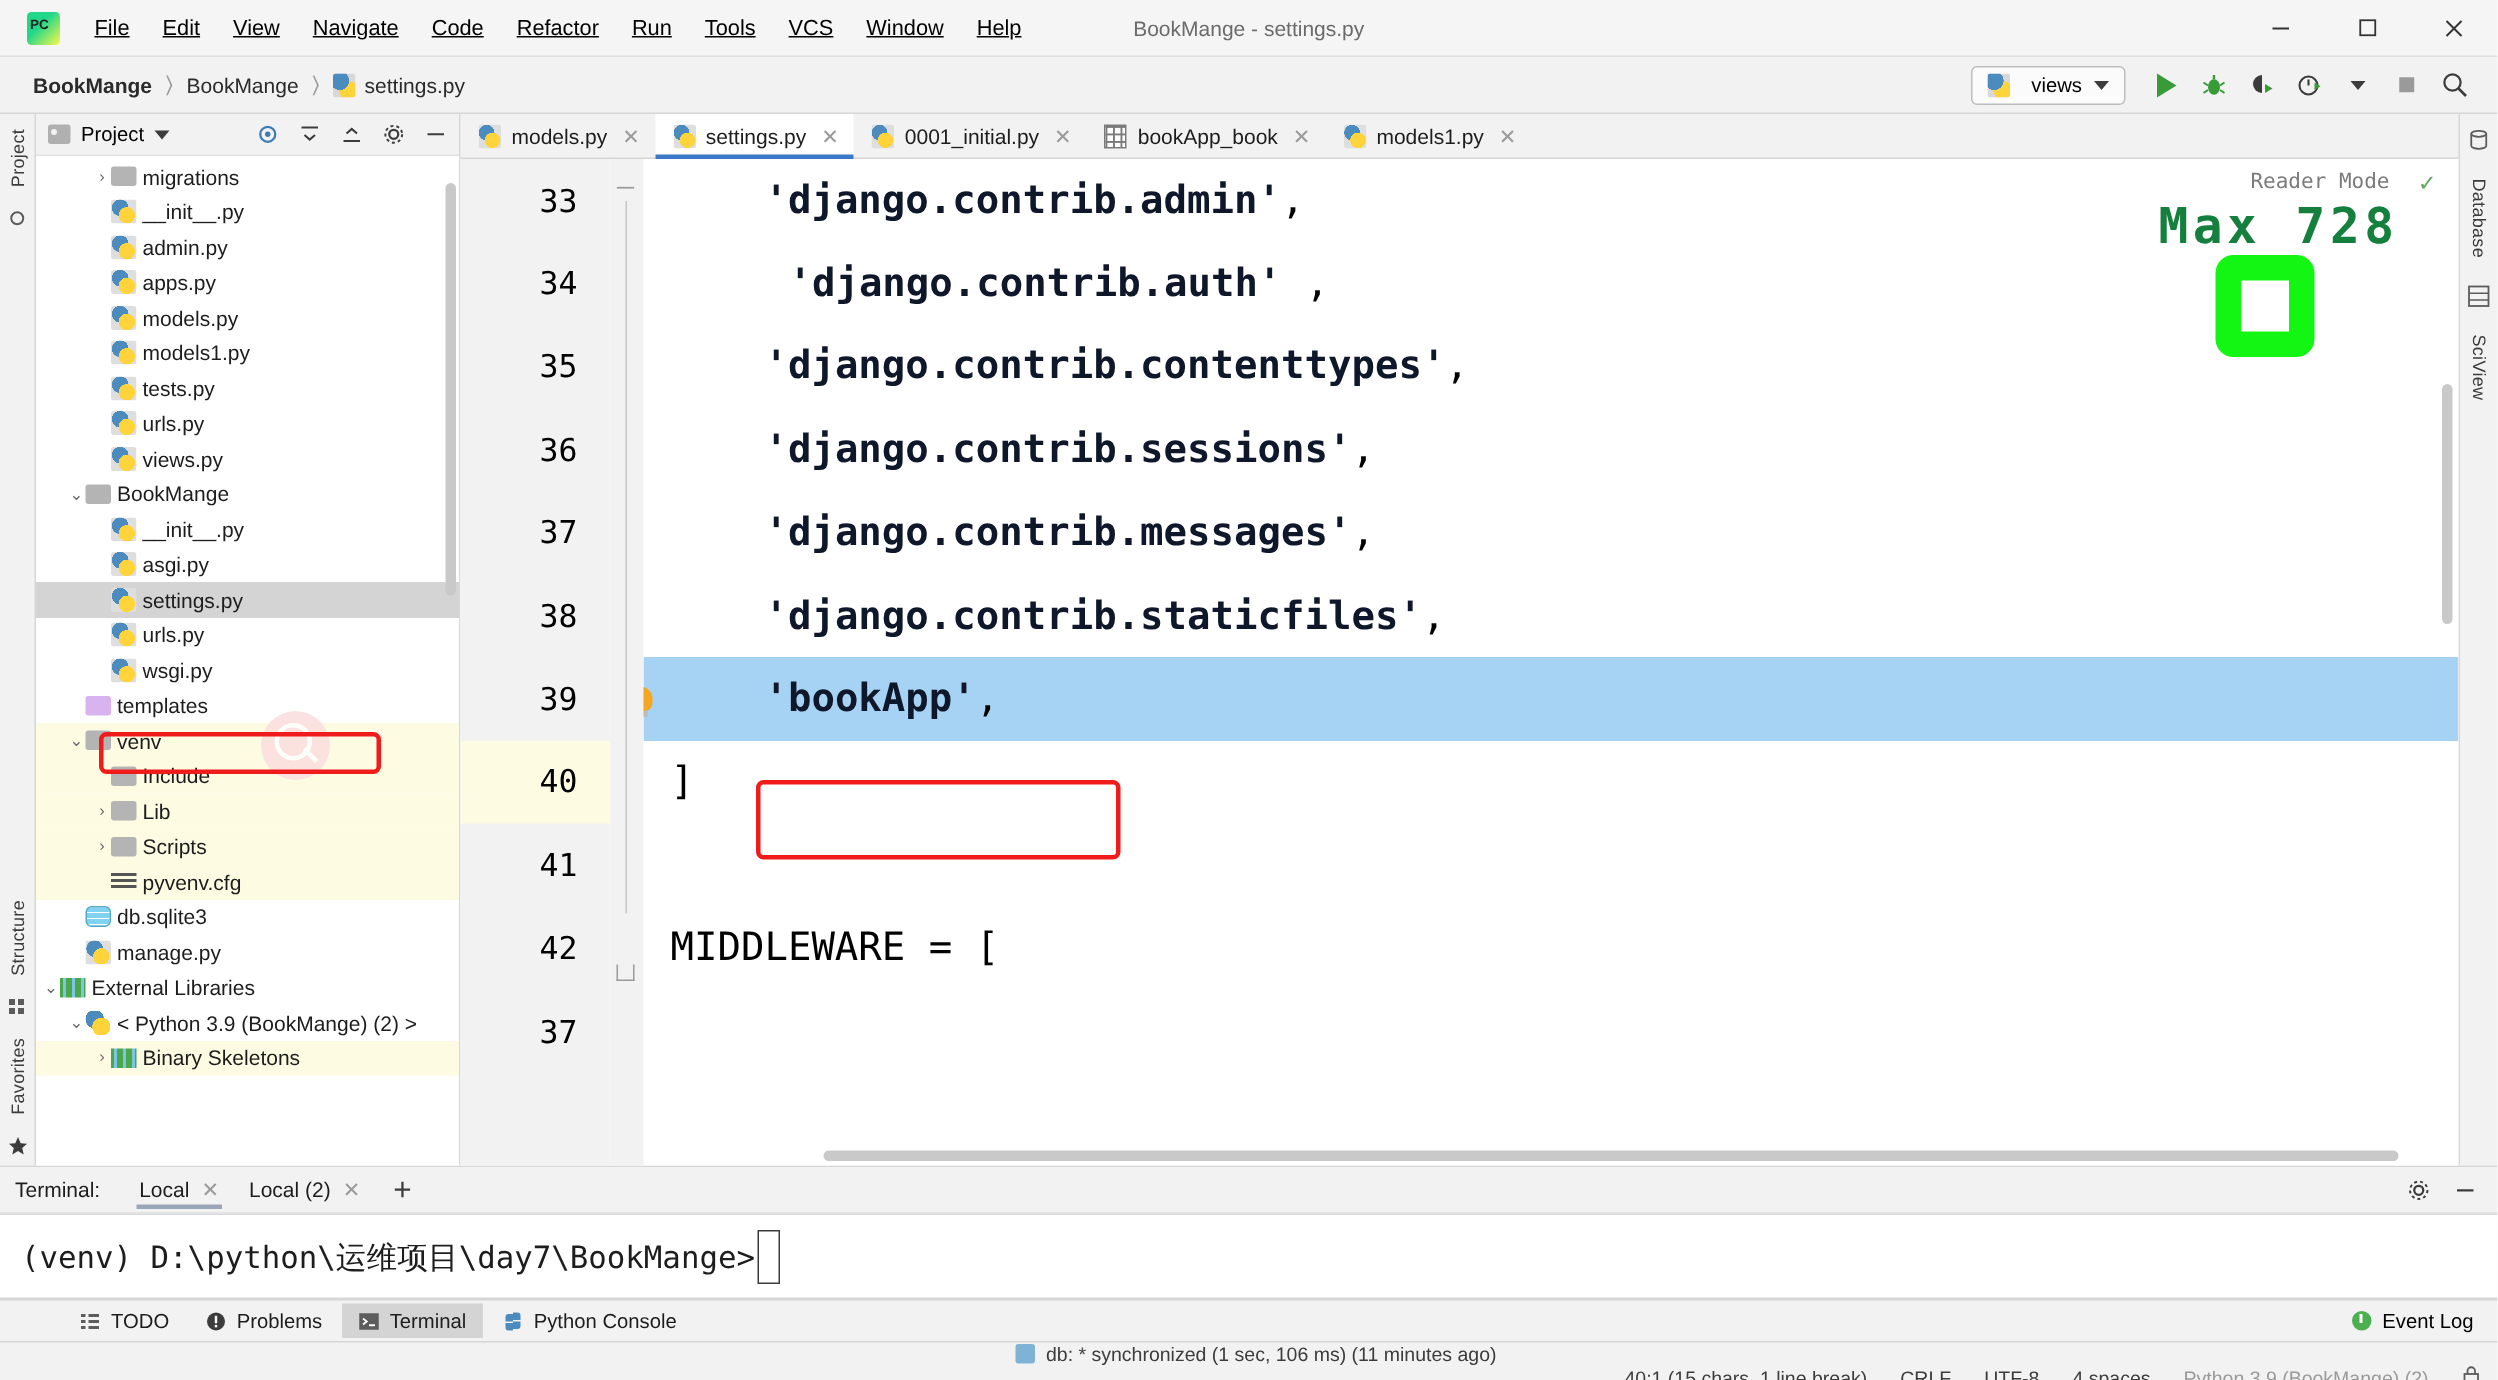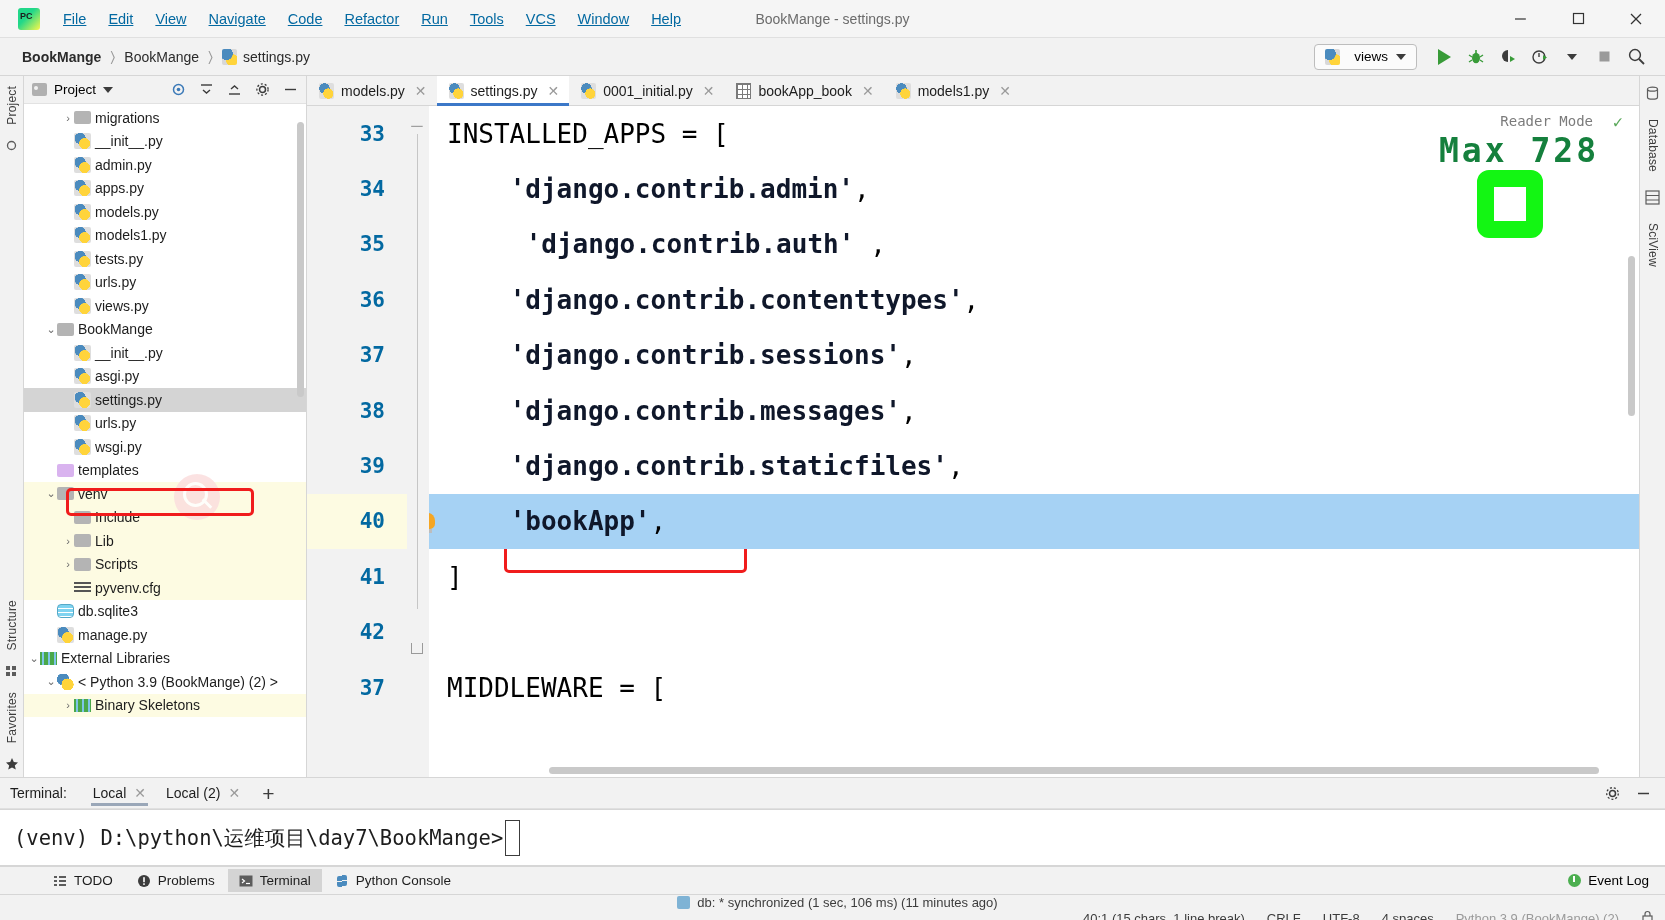--- a/index.html
+++ b/index.html
@@ -23,21 +23,21 @@
     width: 22px; height: 22px; margin-left: 18px; margin-right: 12px;
     background: linear-gradient(135deg,#21d789 0%,#21d789 40%,#fcf84a 100%);
     border-radius: 3px; position: relative; flex: none;
   }
   .pc-logo::after{
     content:"PC"; position:absolute; left:2px; top:3px; font-size:9px; font-weight:bold;
     color:#1d1d1d; font-family:"Liberation Sans",sans-serif;
   }
   .menu { display: flex; align-items: center; gap: 0px; }
   .menu-item {
-    padding: 4px 11px; font-size: 14.5px; color: #0369a1; cursor: default;
+    padding: 4px 11px; font-size: 14.5px; color: #000000; cursor: default;
     white-space: nowrap;
   }
   .menu-item span.u { text-decoration: underline; }
   .win-title {
     position: absolute; left: 0; right: 0; text-align: center;
     font-size: 14px; color: #6b6b6b; pointer-events: none;
   }
   .win-btns { margin-left: auto; display: flex; height: 100%; z-index:2; }
   .win-btn {
     width: 58px; height: 100%; display: flex; align-items: center; justify-content: center;
@@ -199,21 +199,21 @@
     background-size: 100% 5px, 5px 100%;
   }
 
   .editorbody { flex: 1; display: flex; position: relative; min-height: 0; overflow: hidden; background:#fff; }
   .gutter {
     width: 100px; background: #f2f2f2; flex: none; position: relative;
     font-family: "DejaVu Sans Mono", monospace;
   }
   .gline {
     height: 55.4px; display: flex; align-items: center; justify-content: flex-end;
-    padding-right: 22px; color: #0369a1; font-size: 21px; font-weight: bold;
+    padding-right: 22px; color: #000000; font-size: 21px;
   }
   .gline.hl { background: #fdfbe2; }
   .foldcol { width: 22px; background:#f2f2f2; flex:none; position:relative; }
   .fold-minus {
     position:absolute; left:3px; top:14px; width:14px;height:14px;
     color:#9a9a9a; font-size:16px; line-height:12px; text-align:center;
   }
   .fold-line{
     position:absolute; left:10px; top:28px; width:1px; height:475px; background:#c6c6c6;
   }
@@ -644,21 +644,20 @@
           <div class="fold-end"></div>
         </div>
         <div class="code" id="code">
           <div class="reader-mode">Reader Mode</div>
           <div class="reader-check">✓</div>
           <div class="maxoverlay">Max 728</div>
           <div class="maxzero"></div>
           <div class="code-vscroll"></div>
           <div class="code-hscroll"></div>
           <div class="redbox-code" style="left:75px; top:414px; width:243px; height:53px;"></div>
-        <div class="cline" style="position: relative;"><span class="kw">INSTALLED_APPS = [</span></div>
             <div class="cline" style="position: relative;"><span class="pun">    </span><span class="str">'django.contrib.admin'</span><span class="pun">,</span></div>
             <div class="cline" style="position: relative; gap: 16px;"><span class="pun">    </span><span class="str">'django.contrib.auth'</span><span class="pun">,</span></div>
             <div class="cline" style="position: relative;"><span class="pun">    </span><span class="str">'django.contrib.contenttypes'</span><span class="pun">,</span></div>
             <div class="cline" style="position: relative;"><span class="pun">    </span><span class="str">'django.contrib.sessions'</span><span class="pun">,</span></div>
             <div class="cline" style="position: relative;"><span class="pun">    </span><span class="str">'django.contrib.messages'</span><span class="pun">,</span></div>
             <div class="cline" style="position: relative;"><span class="pun">    </span><span class="str">'django.contrib.staticfiles'</span><span class="pun">,</span></div>
             <div class="cline hl" style="position: relative;"><span class="bulb" style="left: -8px;"></span><span class="pun">    </span><span class="str">'bookApp'</span><span class="pun">,</span></div>
             <div class="cline" style="position: relative;"><span class="kw">]</span></div>
             <div class="cline" style="position: relative;"><span class="pun"></span></div>
             <div class="cline" style="position: relative;"><span class="kw">MIDDLEWARE = [</span></div>

